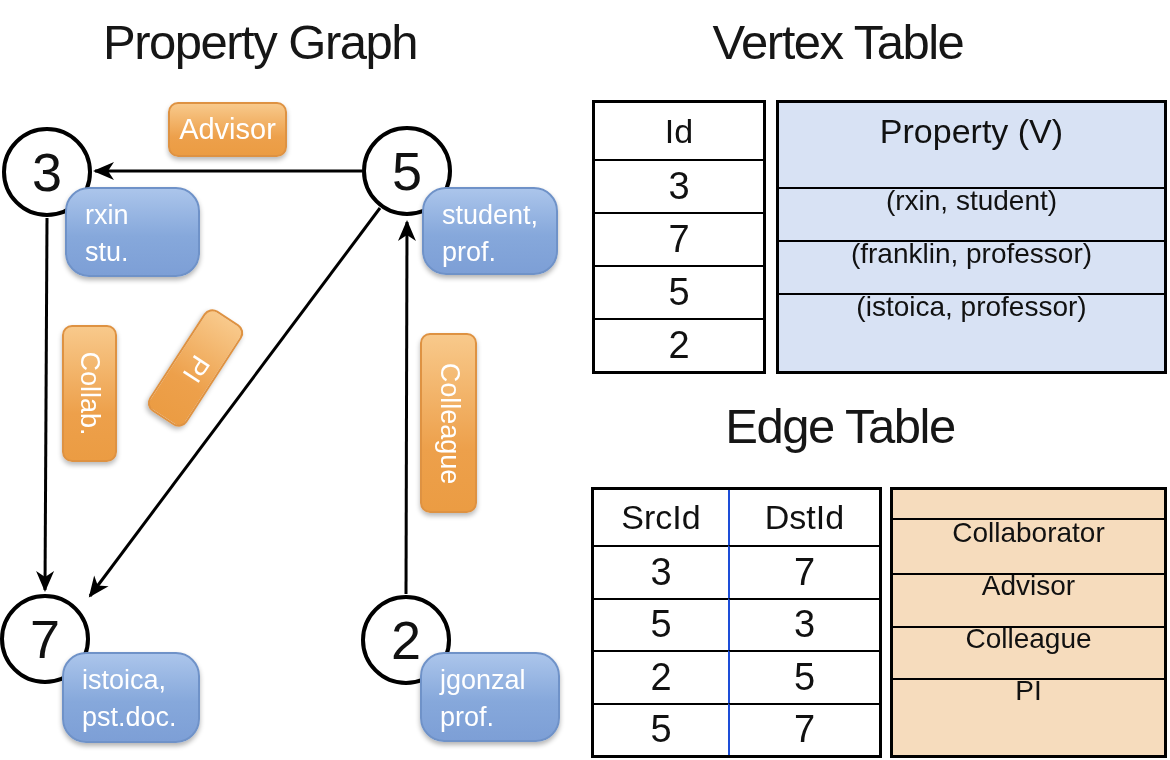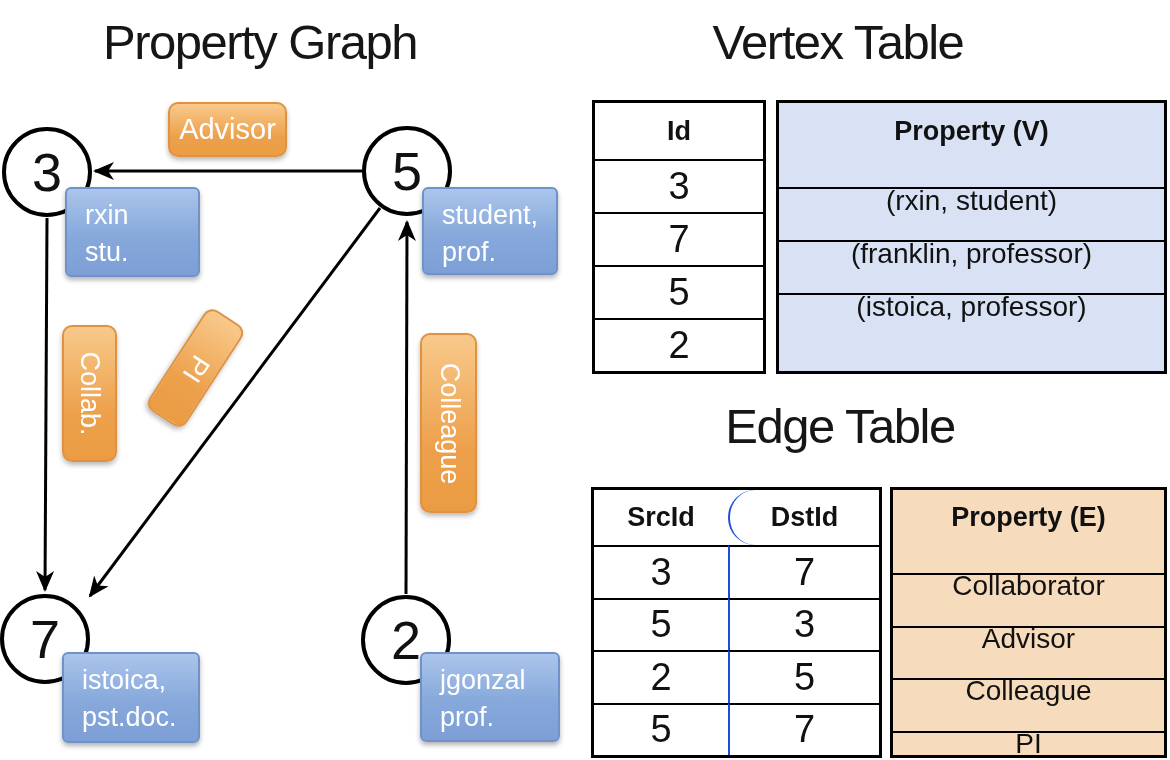--- a/index.html
+++ b/index.html
@@ -14,21 +14,21 @@
   svg.edges{position:absolute;left:0;top:0;}
   .circle{
     position:absolute;width:90px;height:90px;box-sizing:border-box;
     border:4px solid #000;border-radius:50%;background:#fff;
     display:flex;align-items:center;justify-content:center;
     font-size:54px;color:#111;
   }
   .bluebox{
     position:absolute;box-sizing:border-box;
     background:linear-gradient(180deg,#abc5eb 0%,#86a8db 55%,#7d9fd6 100%);
-    border:2px solid #6f92c8;border-radius:6px;
+    border:2px solid #6f92c8;border-radius:24px;
     color:#fff;font-size:27px;line-height:37px;
     padding:8px 6px 6px 18px;
     box-shadow:0 3px 5px rgba(0,0,0,0.30);
   }
   .orangebox{
     position:absolute;box-sizing:border-box;
     background:linear-gradient(180deg,#f8c98b 0%,#eda04b 65%,#eb9c43 100%);
     border:2px solid #de9242;border-radius:10px;
     color:#fff;box-shadow:0 3px 5px rgba(0,0,0,0.28);
   }
@@ -42,21 +42,21 @@
     position:absolute;display:grid;box-sizing:border-box;border:3px solid #000;background:#fff;
   }
   .grid.bluecells{background:#d8e2f4;}
   .grid.tancells{background:#f6dcbd;}
   .cell{
     display:flex;align-items:center;justify-content:center;
     box-sizing:border-box;color:#111;
   }
   .cell.bt{border-top:2px solid #000;}
   .cell.bl{border-left:2px solid #1d4ed8;}
-  .hdr{font-weight:bold;font-size:27px;border-radius:27px;}
+  .hdr{font-weight:normal;font-size:34px;}
   .num{font-size:38px;}
   .txt{font-size:28px;margin-top:28px;}
 </style>
 </head>
 <body>
 
 <div class="title" style="left:60px;top:14px;width:400px;">Property Graph</div>
 
 <svg class="edges" width="570" height="760" viewBox="0 0 570 760">
   <defs>
@@ -146,18 +146,17 @@
   <div class="cell num bt bl">7</div>
   <div class="cell num bt">5</div>
   <div class="cell num bt bl">3</div>
   <div class="cell num bt">2</div>
   <div class="cell num bt bl">5</div>
   <div class="cell num bt">5</div>
   <div class="cell num bt bl">7</div>
 </div>
 
 <div class="grid tancells" style="left:890px;top:487px;width:277px;height:271px;grid-template-rows:55px repeat(4,52.5px);">
-  <div class="cell hdr">Property (E)</div>
   <div class="cell txt bt">Collaborator</div>
   <div class="cell txt bt">Advisor</div>
   <div class="cell txt bt">Colleague</div>
   <div class="cell txt bt">PI</div>
 </div>
 
 </body></html>

